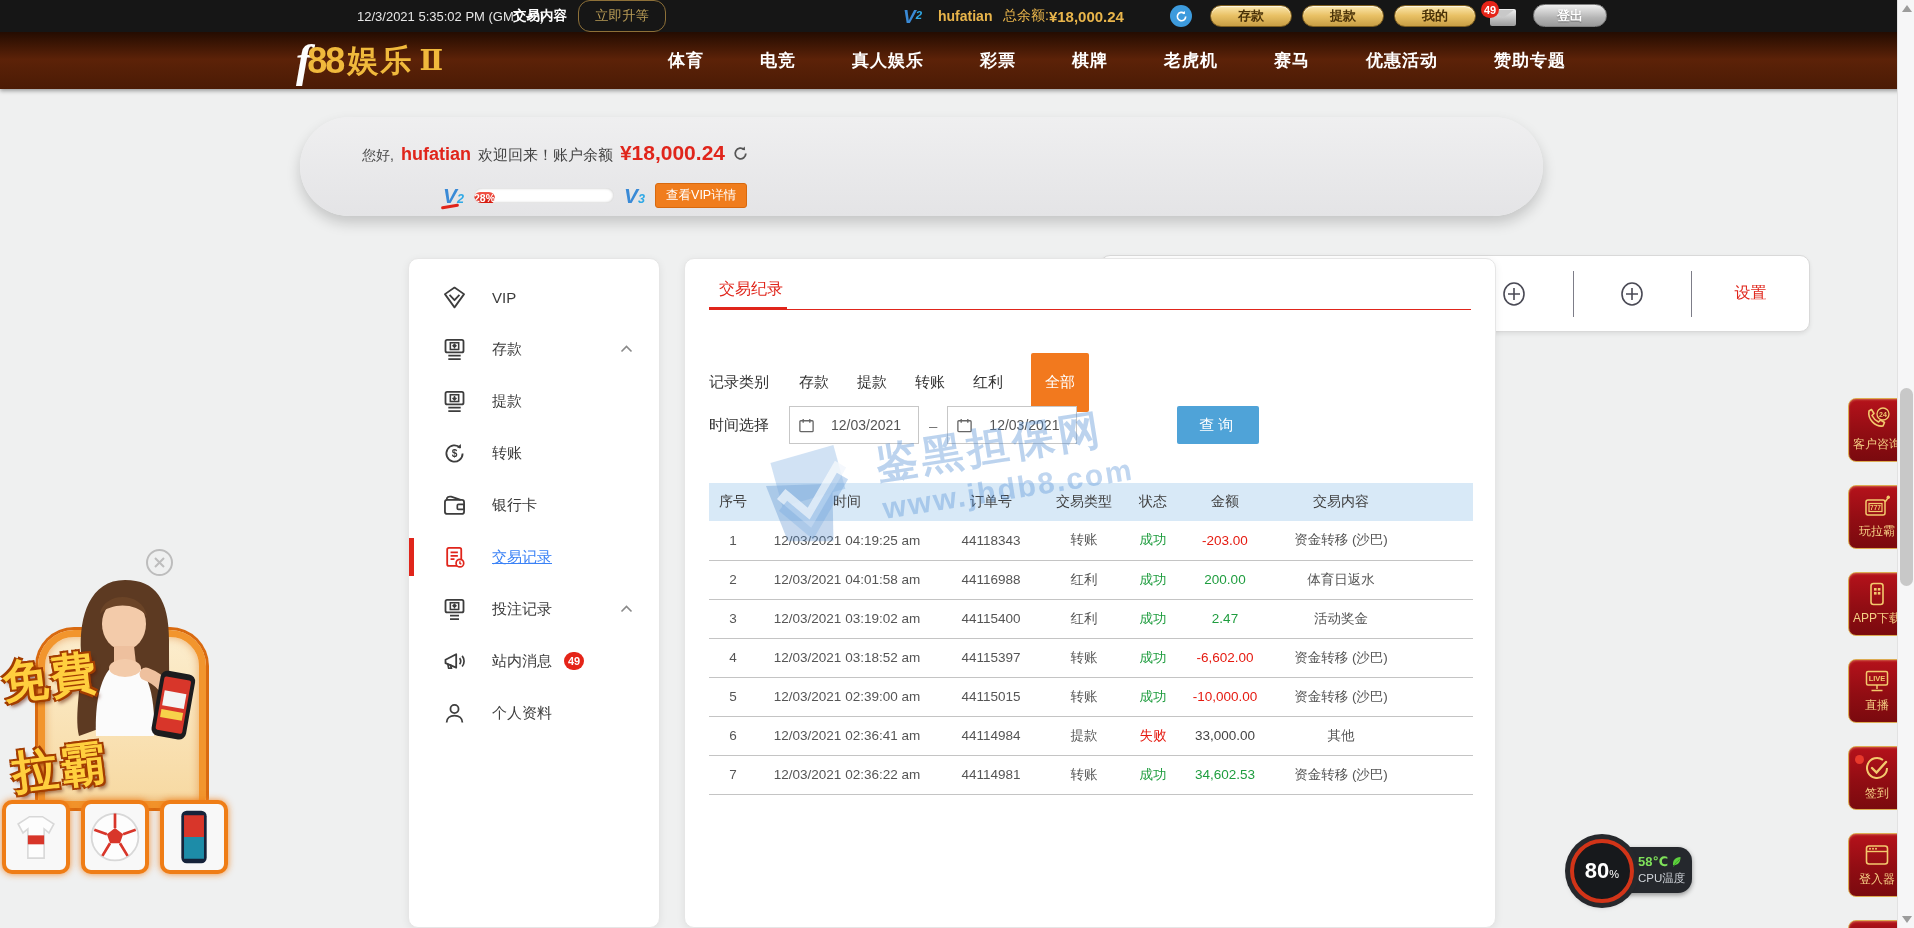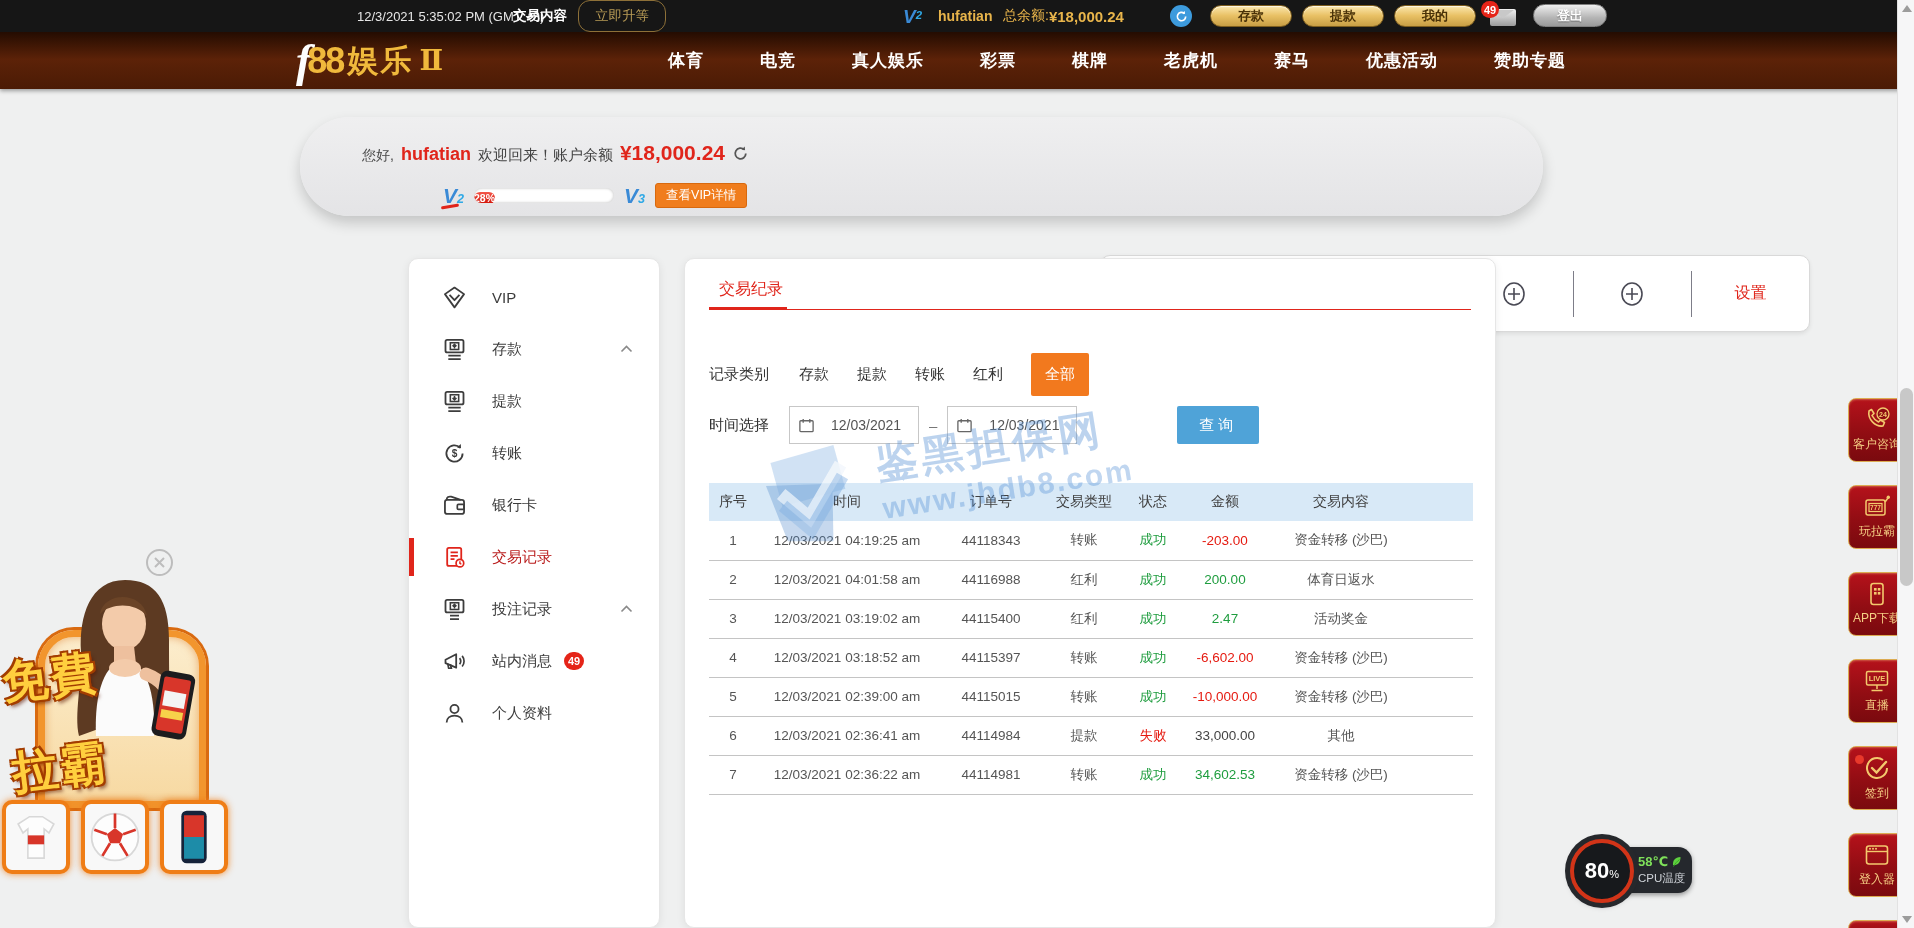--- a/index.html
+++ b/index.html
@@ -83,33 +83,33 @@
     box-shadow:0 2px 8px rgba(0,0,0,.07); }
   .sidebar { left:408px; top:258px; width:252px; height:670px; }
   .maincard { left:684px; top:258px; width:812px; height:670px; overflow:hidden; }
 
   
   .side-list { padding-top:12px; list-style:none; }
   .side-item { position:relative; height:52px; display:flex; align-items:center; padding-left:32px; gap:24px;
     color:#3c3c3c; font-size:15px; cursor:pointer; }
   .side-item svg { flex:0 0 auto; }
   .side-item .chev { position:absolute; right:26px; }
-  .side-item.active { color:#b91c1c; }
+  .side-item.active { color:#3b82f6;text-decoration:underline; }
   .side-item.active:before { content:""; position:absolute; left:0; top:7px; width:5px; height:38px; background:#e0251b; }
   .side-badge { min-width:18px; height:18px; border-radius:9px; background:#e52418; color:#fff; font-size:11px;
     font-weight:bold; display:inline-flex; align-items:center; justify-content:center; padding:0 4px; margin-left:-12px; }
 
   
   .tab-title { position:absolute; left:34px; top:20px; color:#e0251b; font-size:16px; cursor:pointer; }
   .tab-underline { position:absolute; left:24px; top:48px; width:78px; height:3px; background:#e0251b; }
   .tab-line { position:absolute; left:24px; right:24px; top:50px; height:1px; background:#e0251b; }
   .filter-row { position:absolute; left:24px; top:94px; display:flex; align-items:center; font-size:15px; color:#333; }
   .filter-label { margin-right:30px; }
   .filter-opt { margin-right:28px; cursor:pointer; }
-  .filter-active { background:#f2791e; color:#fff; padding:12px 14px; border-radius:2px; cursor:pointer; }
+  .filter-active { background:#f2791e; color:#fff; padding:20px 14px; border-radius:2px; cursor:pointer; }
   .date-row { position:absolute; left:24px; top:147px; display:flex; align-items:center; font-size:15px; color:#333; }
   .time-label { margin-right:20px; }
   .date-box { width:130px; height:38px; border:1px solid #c7c7c7; background:#fff; display:flex; align-items:center;
     gap:16px; padding:0 8px; font-size:14px; color:#555; cursor:text; }
   .date-sep { margin:0 10px; color:#777; }
   .search-btn { margin-left:100px; width:82px; height:38px; background:#4fa3d8; color:#fff; font-size:15px;
     letter-spacing:4px; display:flex; align-items:center; justify-content:center; cursor:pointer; border-radius:2px; }
 
   
   .watermark { position:absolute; left:60px; top:160px; display:flex; align-items:flex-start; gap:4px;

